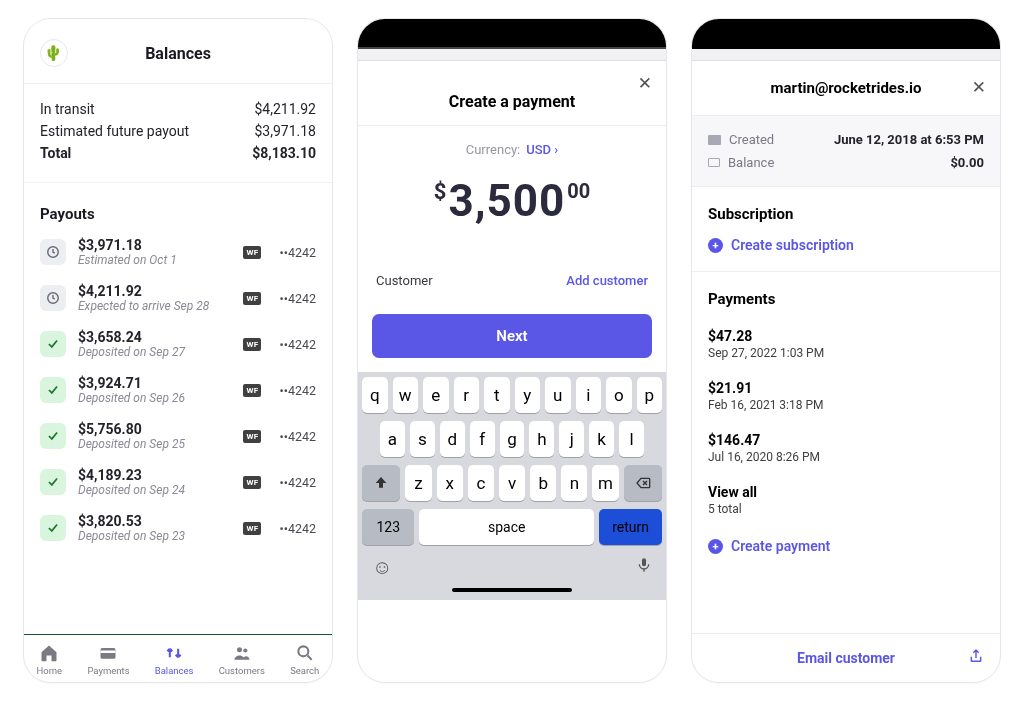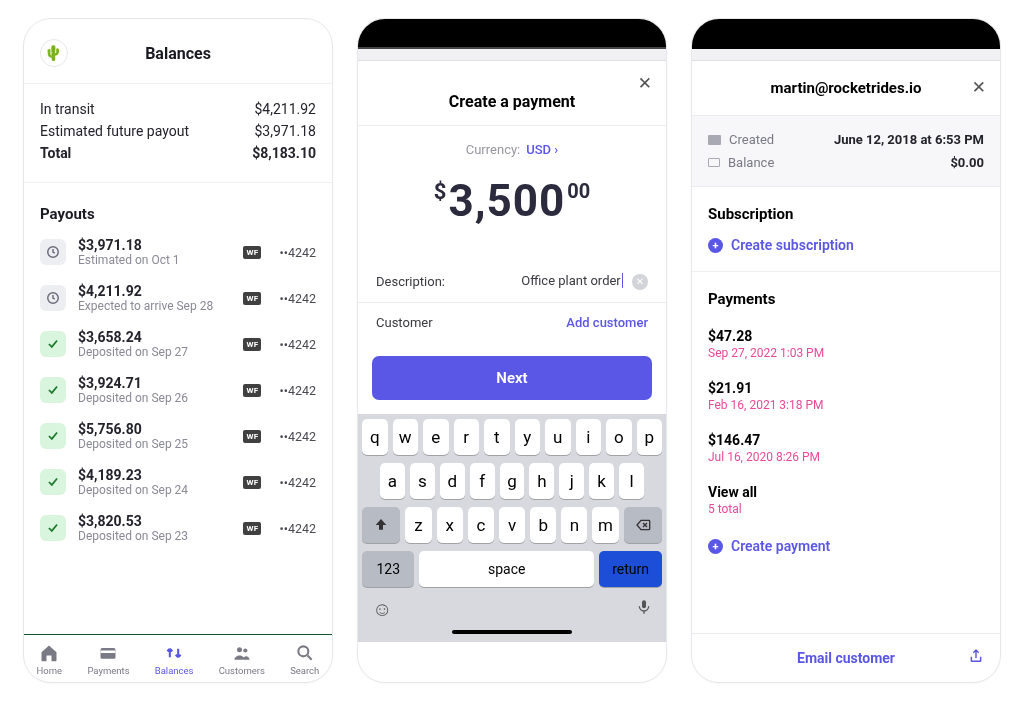--- a/index.html
+++ b/index.html
@@ -37,21 +37,21 @@
   .s1-summary { padding:14px 16px 18px; border-bottom:1px solid #f0f0f2; font-size:14px; color:#23232b;}
   .s1-row { display:flex; justify-content:space-between; padding:3px 0;align-items:flex-end; }
   .s1-row.bold { font-weight:700; }
   .s1-section-title { font-weight:700; padding:22px 16px 6px; font-size:15px; color:#1a1a22;}
   .payout-item { display:flex; align-items:center; padding:8px 16px; gap:12px;}
   .po-icon {width:26px;height:26px;border-radius:6px;display:flex;align-items:center;justify-content:center;font-size:13px;}
   .po-clock { background:#edeef2; color:#6b6b7a;}
   .po-check { background:#d9f5de; color:#1f7a2e;}
   .po-text { flex:1; }
   .po-amt { font-weight:700; font-size:14px; color:#23232b; }
-  .po-sub { font-size:12px; color:#8a8a96; }
+  .po-sub { font-size:12px; color:#8a8a96;font-style:italic; }
   .badge-wf { background:#404040; color:#fff; border-radius:2px; font-size:8px; font-weight:700; padding:2px 3px; letter-spacing:0.3px;}
   .po-last { font-size:12.5px; color:#4a4a52; margin-left:6px;}
   .tabbar { margin-top:auto; border-top:1px solid #14532d; display:flex; justify-content:space-around; padding:8px 0 6px;}
   .tab { display:flex; flex-direction:column; align-items:center; gap:2px; color:#7a7a85; font-size:9.5px;}
   .tab.active { color:#5b57e6; }
   .tab svg{width:20px;height:20px;}
 
   
   .s2-topcurve{height:30px;background:#000;border-bottom:2px solid #444;}
   .s2-bars{height:12px;background:#f1f1f3;border-bottom:1px solid #e0e0e4;}
@@ -94,21 +94,21 @@
   .s3-meta-row .l{color:#7a7a85;display:flex;align-items:center;gap:8px;}
   .s3-meta-row .r{font-weight:700;color:#23232b;}
   .mini-ic{width:13px;height:10px;background:#a9a9b4;border-radius:1px;position:relative;}
   .mini-ic2{width:12px;height:9px;border:1.5px solid #a9a9b4;border-radius:1px;}
   .s3-section{padding:18px 16px 6px;border-bottom:1px solid #f0f0f2;}
   .s3-stitle{font-weight:700;font-size:15px;margin-bottom:14px;}
   .s3-action{color:#5b57e6;font-weight:600;font-size:14px;display:flex;align-items:center;gap:8px;margin-bottom:12px;}
   .plus{width:15px;height:15px;border-radius:50%;background:#5b57e6;color:#fff;display:inline-flex;align-items:center;justify-content:center;font-size:11px;font-weight:700;}
   .pay-item{padding:6px 0 14px;}
   .pay-amt{font-weight:700;font-size:14px;}
-  .pay-date{font-size:12px;color:#ec4899;margin-top:2px;}
+  .pay-date{font-size:12px;color:#404040;margin-top:2px;}
   .s3-footer{margin-top:auto;border-top:1px solid #ececf0;padding:16px 16px;display:flex;align-items:center;justify-content:center;position:relative;}
   .s3-email{color:#5b57e6;font-weight:700;font-size:14px;}
   .share{position:absolute;right:16px;color:#5b57e6;font-size:17px;}
   .scroll1{flex:1;overflow:hidden;}
   .s3-top{height:30px;background:#000;}
   .s3-bars{height:12px;background:#f1f1f3;border-bottom:1px solid #e0e0e4;}
 </style>
 </head>
 <body>
 
@@ -276,27 +276,20 @@
     <span class="s2-close">✕</span>
   </div>
   <div class="s2-curr">
     <span>Currency:</span>
     <span class="s2-curr-v"><span>USD</span> ›</span>
   </div>
   <div class="s2-amount">
     <span class="cur">$</span>
     <span class="main">3,500</span>
     <span class="cents">00</span>
-  </div>
-  <div class="s2-field">
-    <span class="lab">Description:</span>
-    <span>
-      <span class="desc">Office plant order</span><span style="border-right:1.5px solid #5b57e6;margin-left:1px"></span>
-      <span class="s2-clear">✕</span>
-    </span>
   </div>
   <div class="s2-field" style="border-bottom:none">
     <span class="lab">Customer</span>
     <span class="s2-add">Add customer</span>
   </div>
   <div class="s2-next">Next</div>
   <div class="kbd">
     <div class="krow" id="kb-r1">
         <div class="key">q</div>
         <div class="key">w</div>

